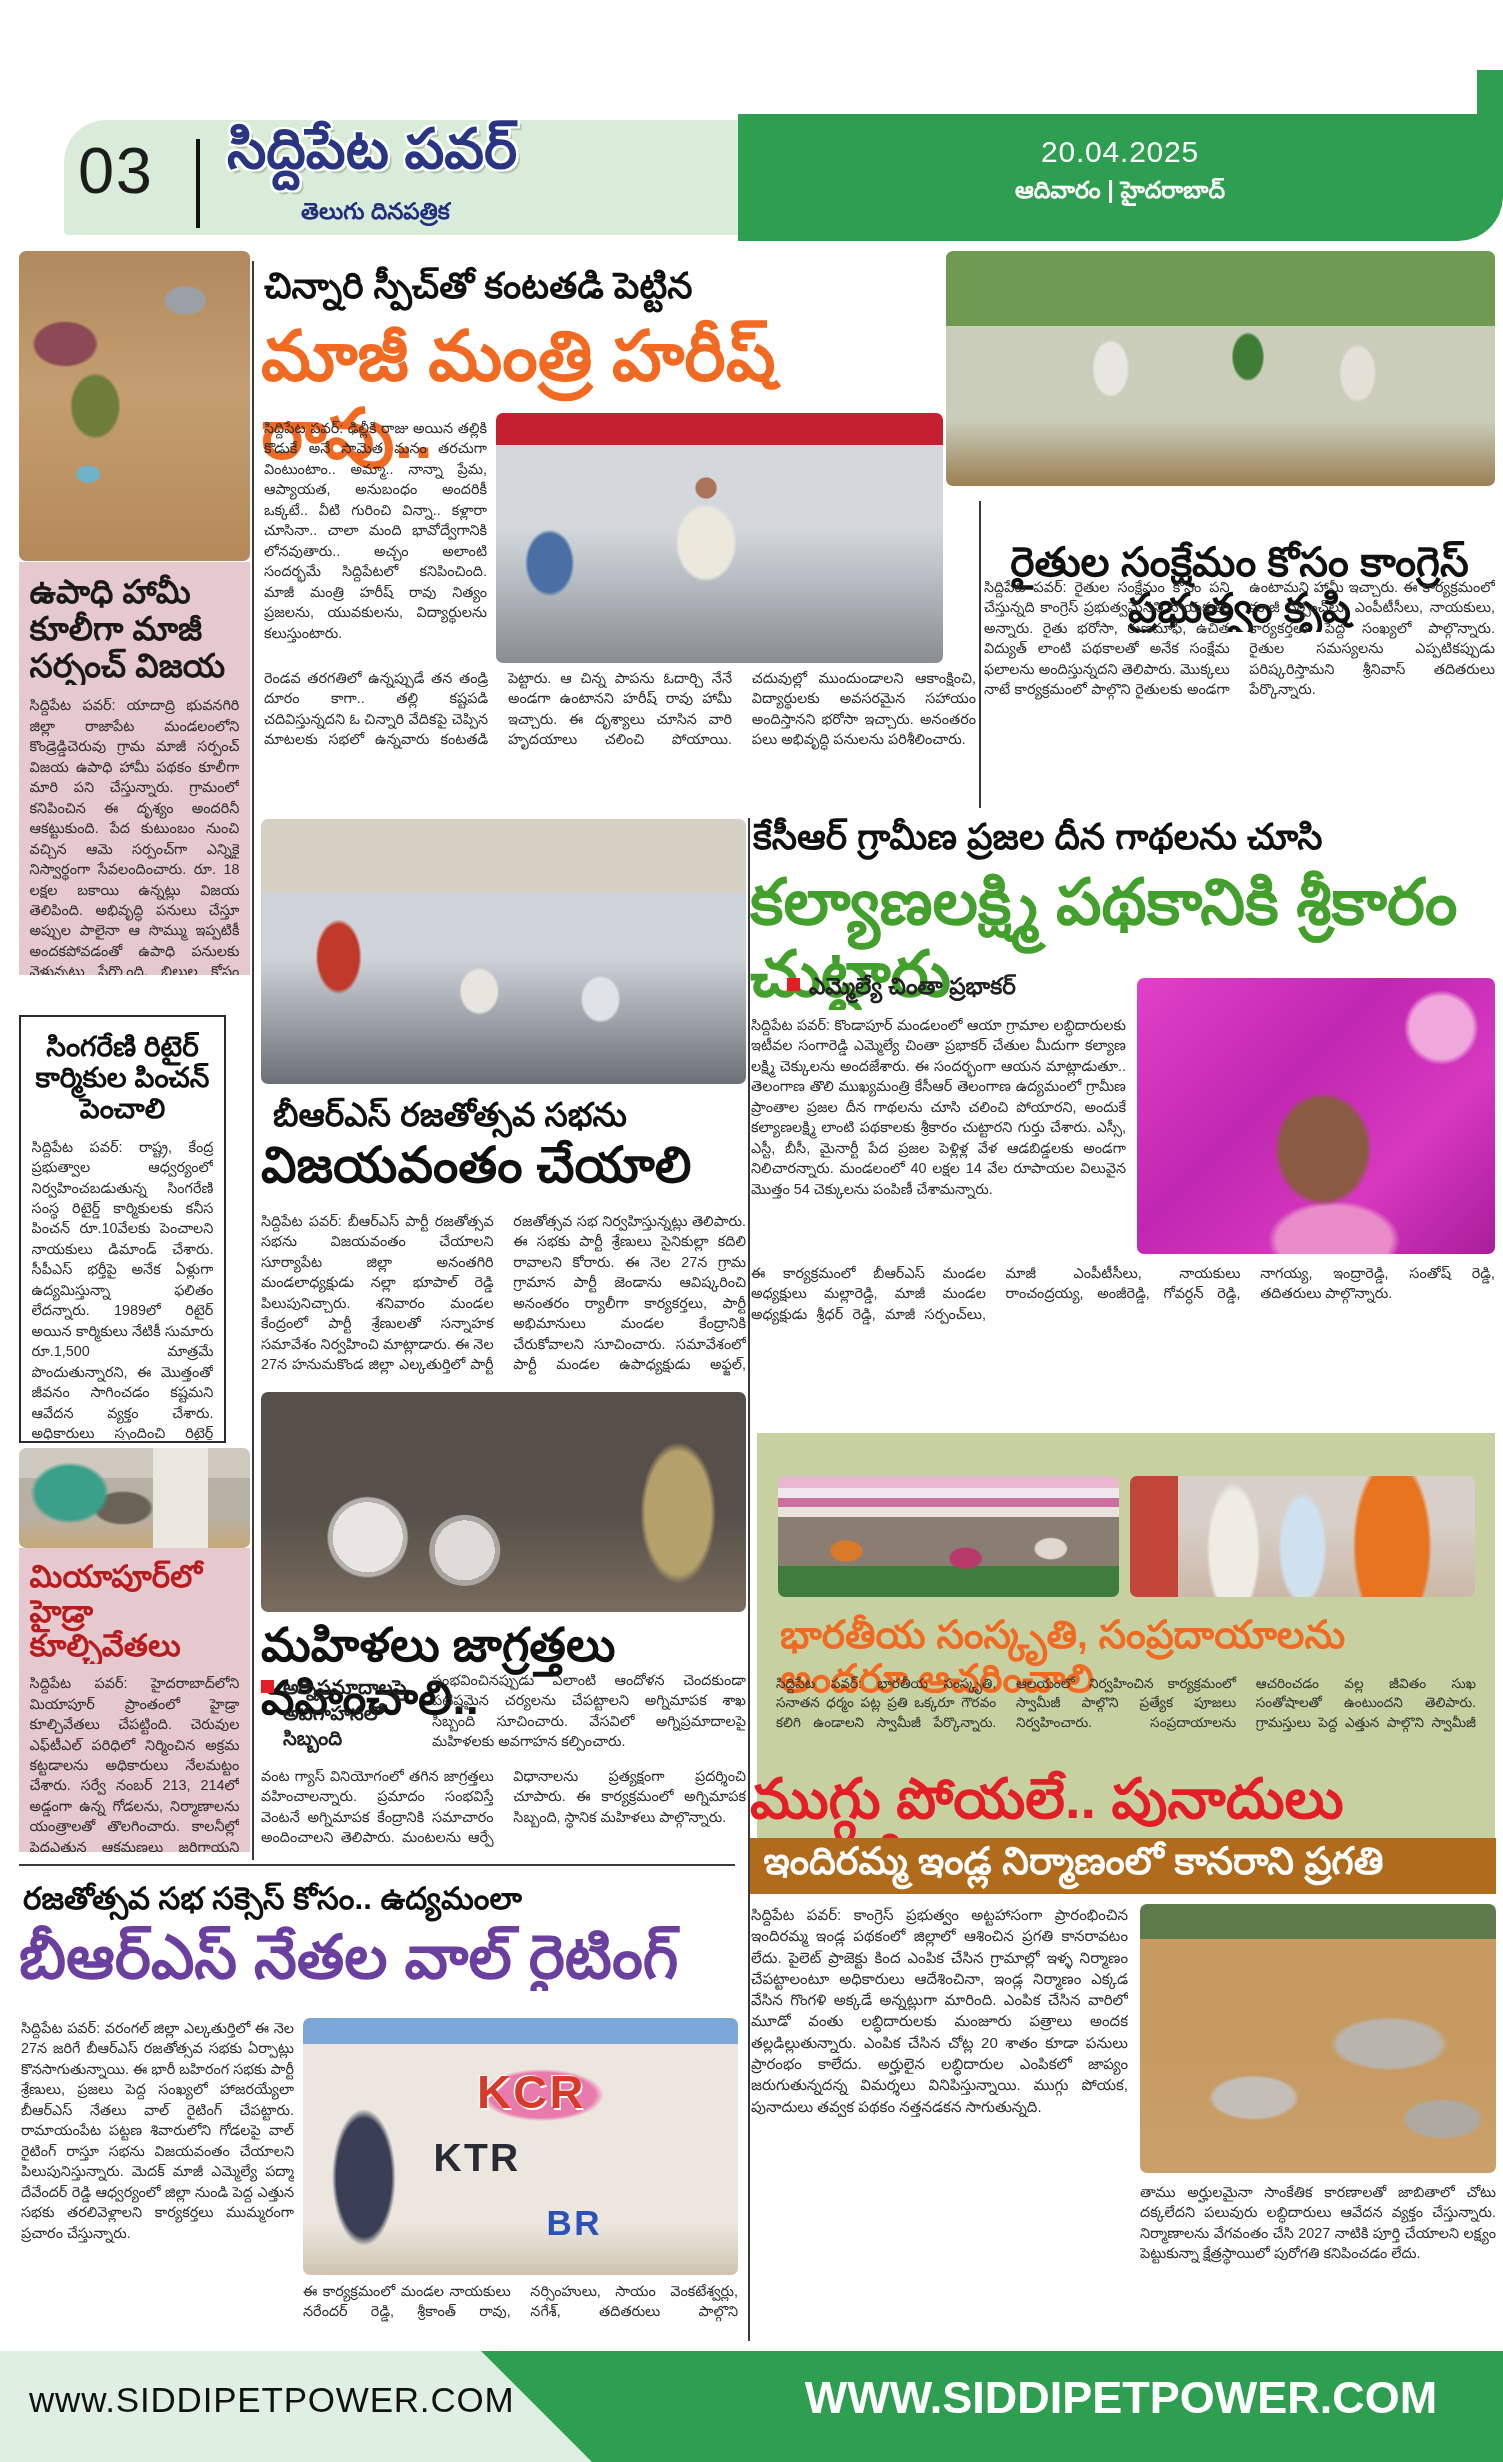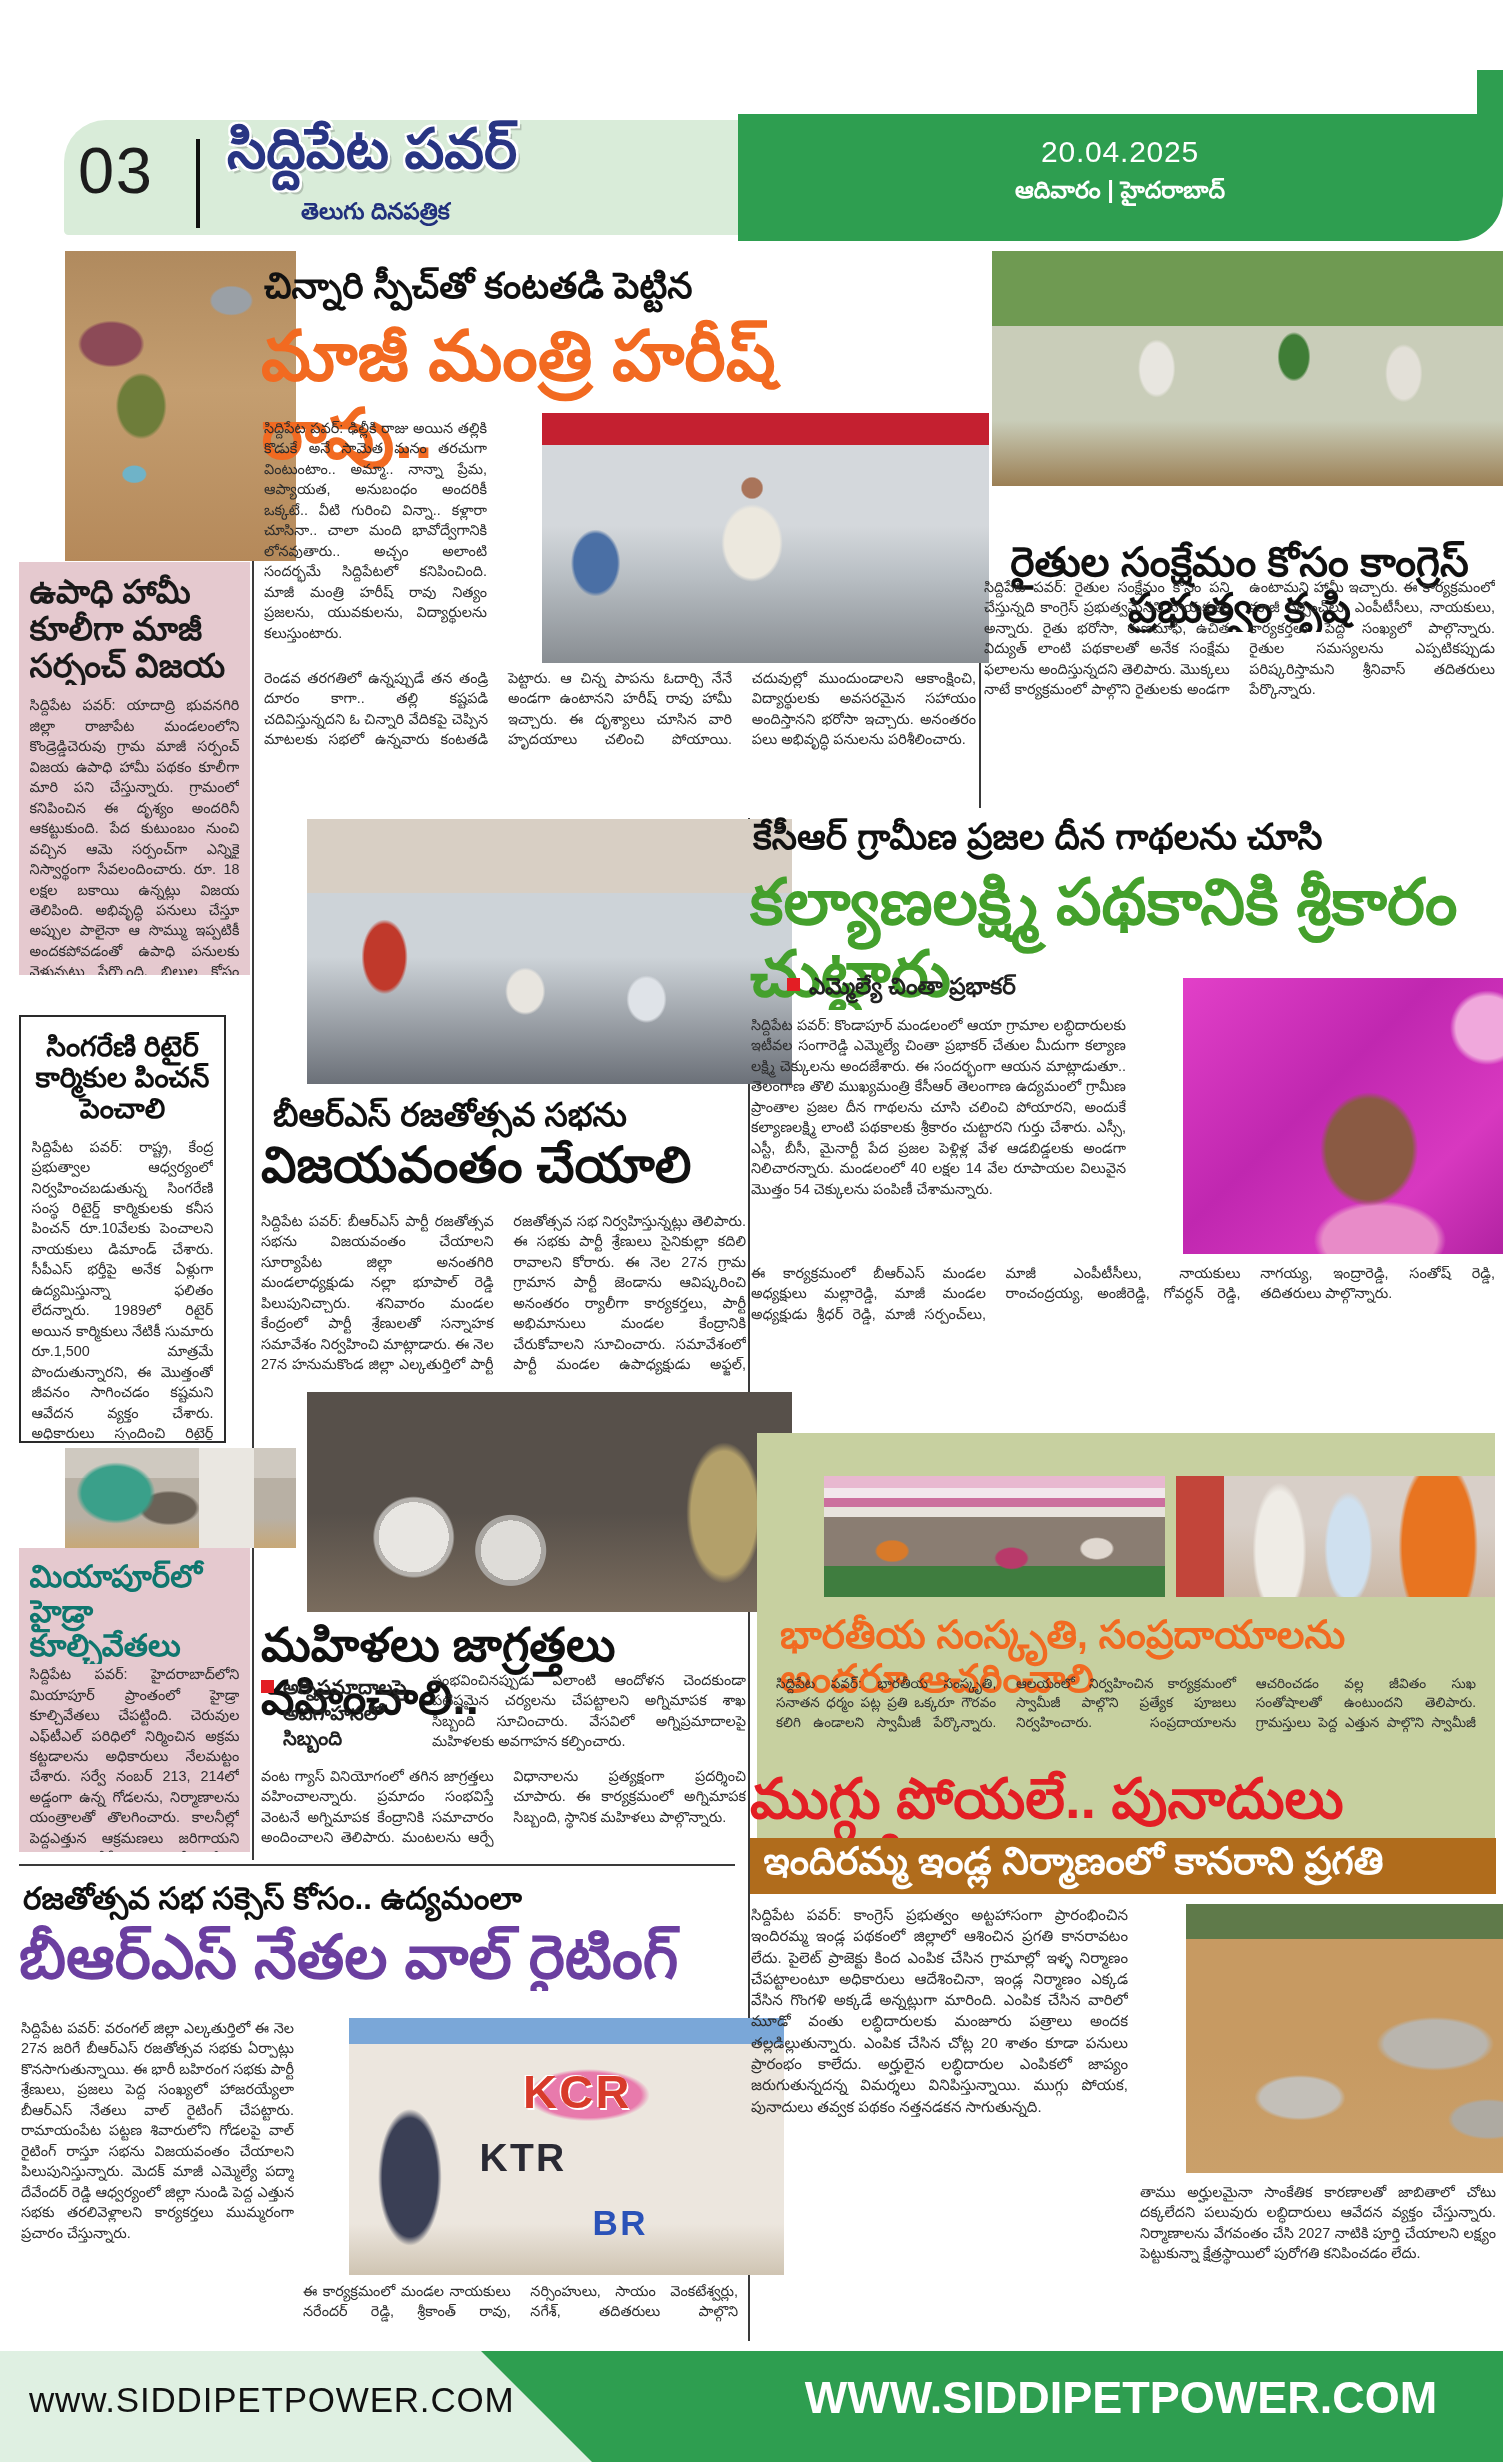--- a/index.html
+++ b/index.html
@@ -24,21 +24,21 @@
   .body-txt.cols3{column-count:3;column-gap:19.7px;}
   .hl{font-weight:800;line-height:1.12;overflow:hidden;}
   .sq{display:inline-block;width:13px;height:13px;background:#e31e24;margin-right:9px;flex:none;margin-top:4.5px;}
   .divider{background:#3a3a3a;}
   
   .panel-pink{background:#e5c9cf;padding:12px 10.6px;box-sizing:border-box;overflow:hidden;}
   .box-border{background:#fff;border:2.3px solid #2a2a2a;padding:13.6px 10.6px;box-sizing:border-box;overflow:hidden;}
   .panel-olive{background:#c7d0a0;box-sizing:border-box;overflow:hidden;}
   .banner-brown{background:#b06c1c;color:#fff;font-weight:800;display:flex;align-items:center;padding:0 13.6px;box-sizing:border-box;overflow:hidden;}
   
-  .photo{overflow:hidden;border-radius:0;margin-left:46px;}
+  .photo{overflow:hidden;border-radius:7px;}
   .ph-field{background:
      radial-gradient(64px 45px at 20% 30%,#8c4a57 0 46%,transparent 52%),
      radial-gradient(49px 64px at 33% 50%,#6e7d3a 0 46%,transparent 52%),
      radial-gradient(42px 29px at 72% 16%,#9aa0a6 0 46%,transparent 52%),
      radial-gradient(23px 16.7px at 30% 72%,#6fb3c8 0 48%,transparent 55%),
      linear-gradient(180deg,#b08a5e 0%,#c49e70 45%,#b5895a 100%);}
   .ph-harish{background:
      linear-gradient(180deg,#c42030 0 13%,transparent 13%),
      radial-gradient(57px 72px at 47% 52%,#ece8de 0 48%,transparent 54%),
      radial-gradient(19.7px 19.7px at 47% 30%,#a9745a 0 50%,transparent 58%),
@@ -129,21 +129,21 @@
   </div>
 
   <div class="abs box-border" style="left:19px;top:1015px;width:207px;height:428px;">
     <div class="hl" style="font-size:28px;color:#111;text-align:center;margin-bottom:12px;">సింగరేణి రిటైర్ కార్మికుల పించన్ పెంచాలి</div>
     <div class="body-txt" style="height:303px;">సిద్దిపేట పవర్: రాష్ట్ర, కేంద్ర ప్రభుత్వాల ఆధ్వర్యంలో నిర్వహించబడుతున్న సింగరేణి సంస్థ రిటైర్డ్ కార్మికులకు కనీస పించన్ రూ.10వేలకు పెంచాలని నాయకులు డిమాండ్ చేశారు. సీపీఎస్ భర్తీపై అనేక ఏళ్లుగా ఉద్యమిస్తున్నా ఫలితం లేదన్నారు. 1989లో రిటైర్ అయిన కార్మికులు నేటికీ సుమారు రూ.1,500 మాత్రమే పొందుతున్నారని, ఈ మొత్తంతో జీవనం సాగించడం కష్టమని ఆవేదన వ్యక్తం చేశారు. అధికారులు స్పందించి రిటైర్డ్ కార్మికులకు న్యాయం చేయాలని కోరారు.</div>
   </div>
 
   <div class="abs photo ph-demolition" style="left:19px;top:1448px;width:231px;height:100px;"></div>
 
   <div class="abs panel-pink" style="left:19px;top:1548px;width:231px;height:304px;">
-    <div class="hl" style="font-size:31px;color:#0f766e;">మియాపూర్‌లో హైడ్రా కూల్చివేతలు</div>
+    <div class="hl" style="font-size:31px;color:#b91c1c;margin-bottom:9px;">మియాపూర్‌లో హైడ్రా కూల్చివేతలు</div>
     <div class="body-txt" style="height:193px;">సిద్దిపేట పవర్: హైదరాబాద్‌లోని మియాపూర్ ప్రాంతంలో హైడ్రా కూల్చివేతలు చేపట్టింది. చెరువుల ఎఫ్‌టీఎల్ పరిధిలో నిర్మించిన అక్రమ కట్టడాలను అధికారులు నేలమట్టం చేశారు. సర్వే నంబర్ 213, 214లో అడ్డంగా ఉన్న గోడలను, నిర్మాణాలను యంత్రాలతో తొలగించారు. కాలనీల్లో పెద్దఎత్తున ఆక్రమణలు జరిగాయని గుర్తించి నోటీసులు జారీ చేసిన అనంతరం ఈ చర్యలు చేపట్టినట్లు అధికారులు తెలిపారు.</div>
   </div>
 
   <div class="abs kicker" style="left:264px;top:265px;font-size:36px;">చిన్నారి స్పీచ్‌తో కంటతడి పెట్టిన</div>
   <div class="abs hl" style="left:261px;top:317px;width:681px;font-size:70px;color:#f26a21;">మాజీ మంత్రి హరీష్ రావు..</div>
   <div class="abs photo ph-harish" style="left:496px;top:413px;width:447px;height:250px;"></div>
   <div class="abs body-txt" style="left:264px;top:418px;width:223px;height:244px;">సిద్దిపేట పవర్: ఢిల్లీకి రాజు అయిన తల్లికి కొడుకే అనే సామెత మనం తరచుగా వింటుంటాం.. అమ్మా.. నాన్నా ప్రేమ, ఆప్యాయత, అనుబంధం అందరికీ ఒక్కటే.. వీటి గురించి విన్నా.. కళ్లారా చూసినా.. చాలా మంది భావోద్వేగానికి లోనవుతారు.. అచ్చం అలాంటి సందర్భమే సిద్దిపేటలో కనిపించింది. మాజీ మంత్రి హరీష్ రావు నిత్యం ప్రజలను, యువకులను, విద్యార్థులను కలుస్తుంటారు.</div>
   <div class="abs body-txt cols3" style="left:264px;top:668px;width:712px;height:140px;">రెండవ తరగతిలో ఉన్నప్పుడే తన తండ్రి దూరం కాగా.. తల్లి కష్టపడి చదివిస్తున్నదని ఓ చిన్నారి వేదికపై చెప్పిన మాటలకు సభలో ఉన్నవారు కంటతడి పెట్టారు. ఆ చిన్న పాపను ఓదార్చి నేనే అండగా ఉంటానని హరీష్ రావు హామీ ఇచ్చారు. ఈ దృశ్యాలు చూసిన వారి హృదయాలు చలించి పోయాయి. చదువుల్లో ముందుండాలని ఆకాంక్షించి, విద్యార్థులకు అవసరమైన సహాయం అందిస్తానని భరోసా ఇచ్చారు. అనంతరం పలు అభివృద్ధి పనులను పరిశీలించారు.</div>
 
   <div class="abs photo ph-meeting" style="left:261px;top:819px;width:485px;height:265px;"></div>

